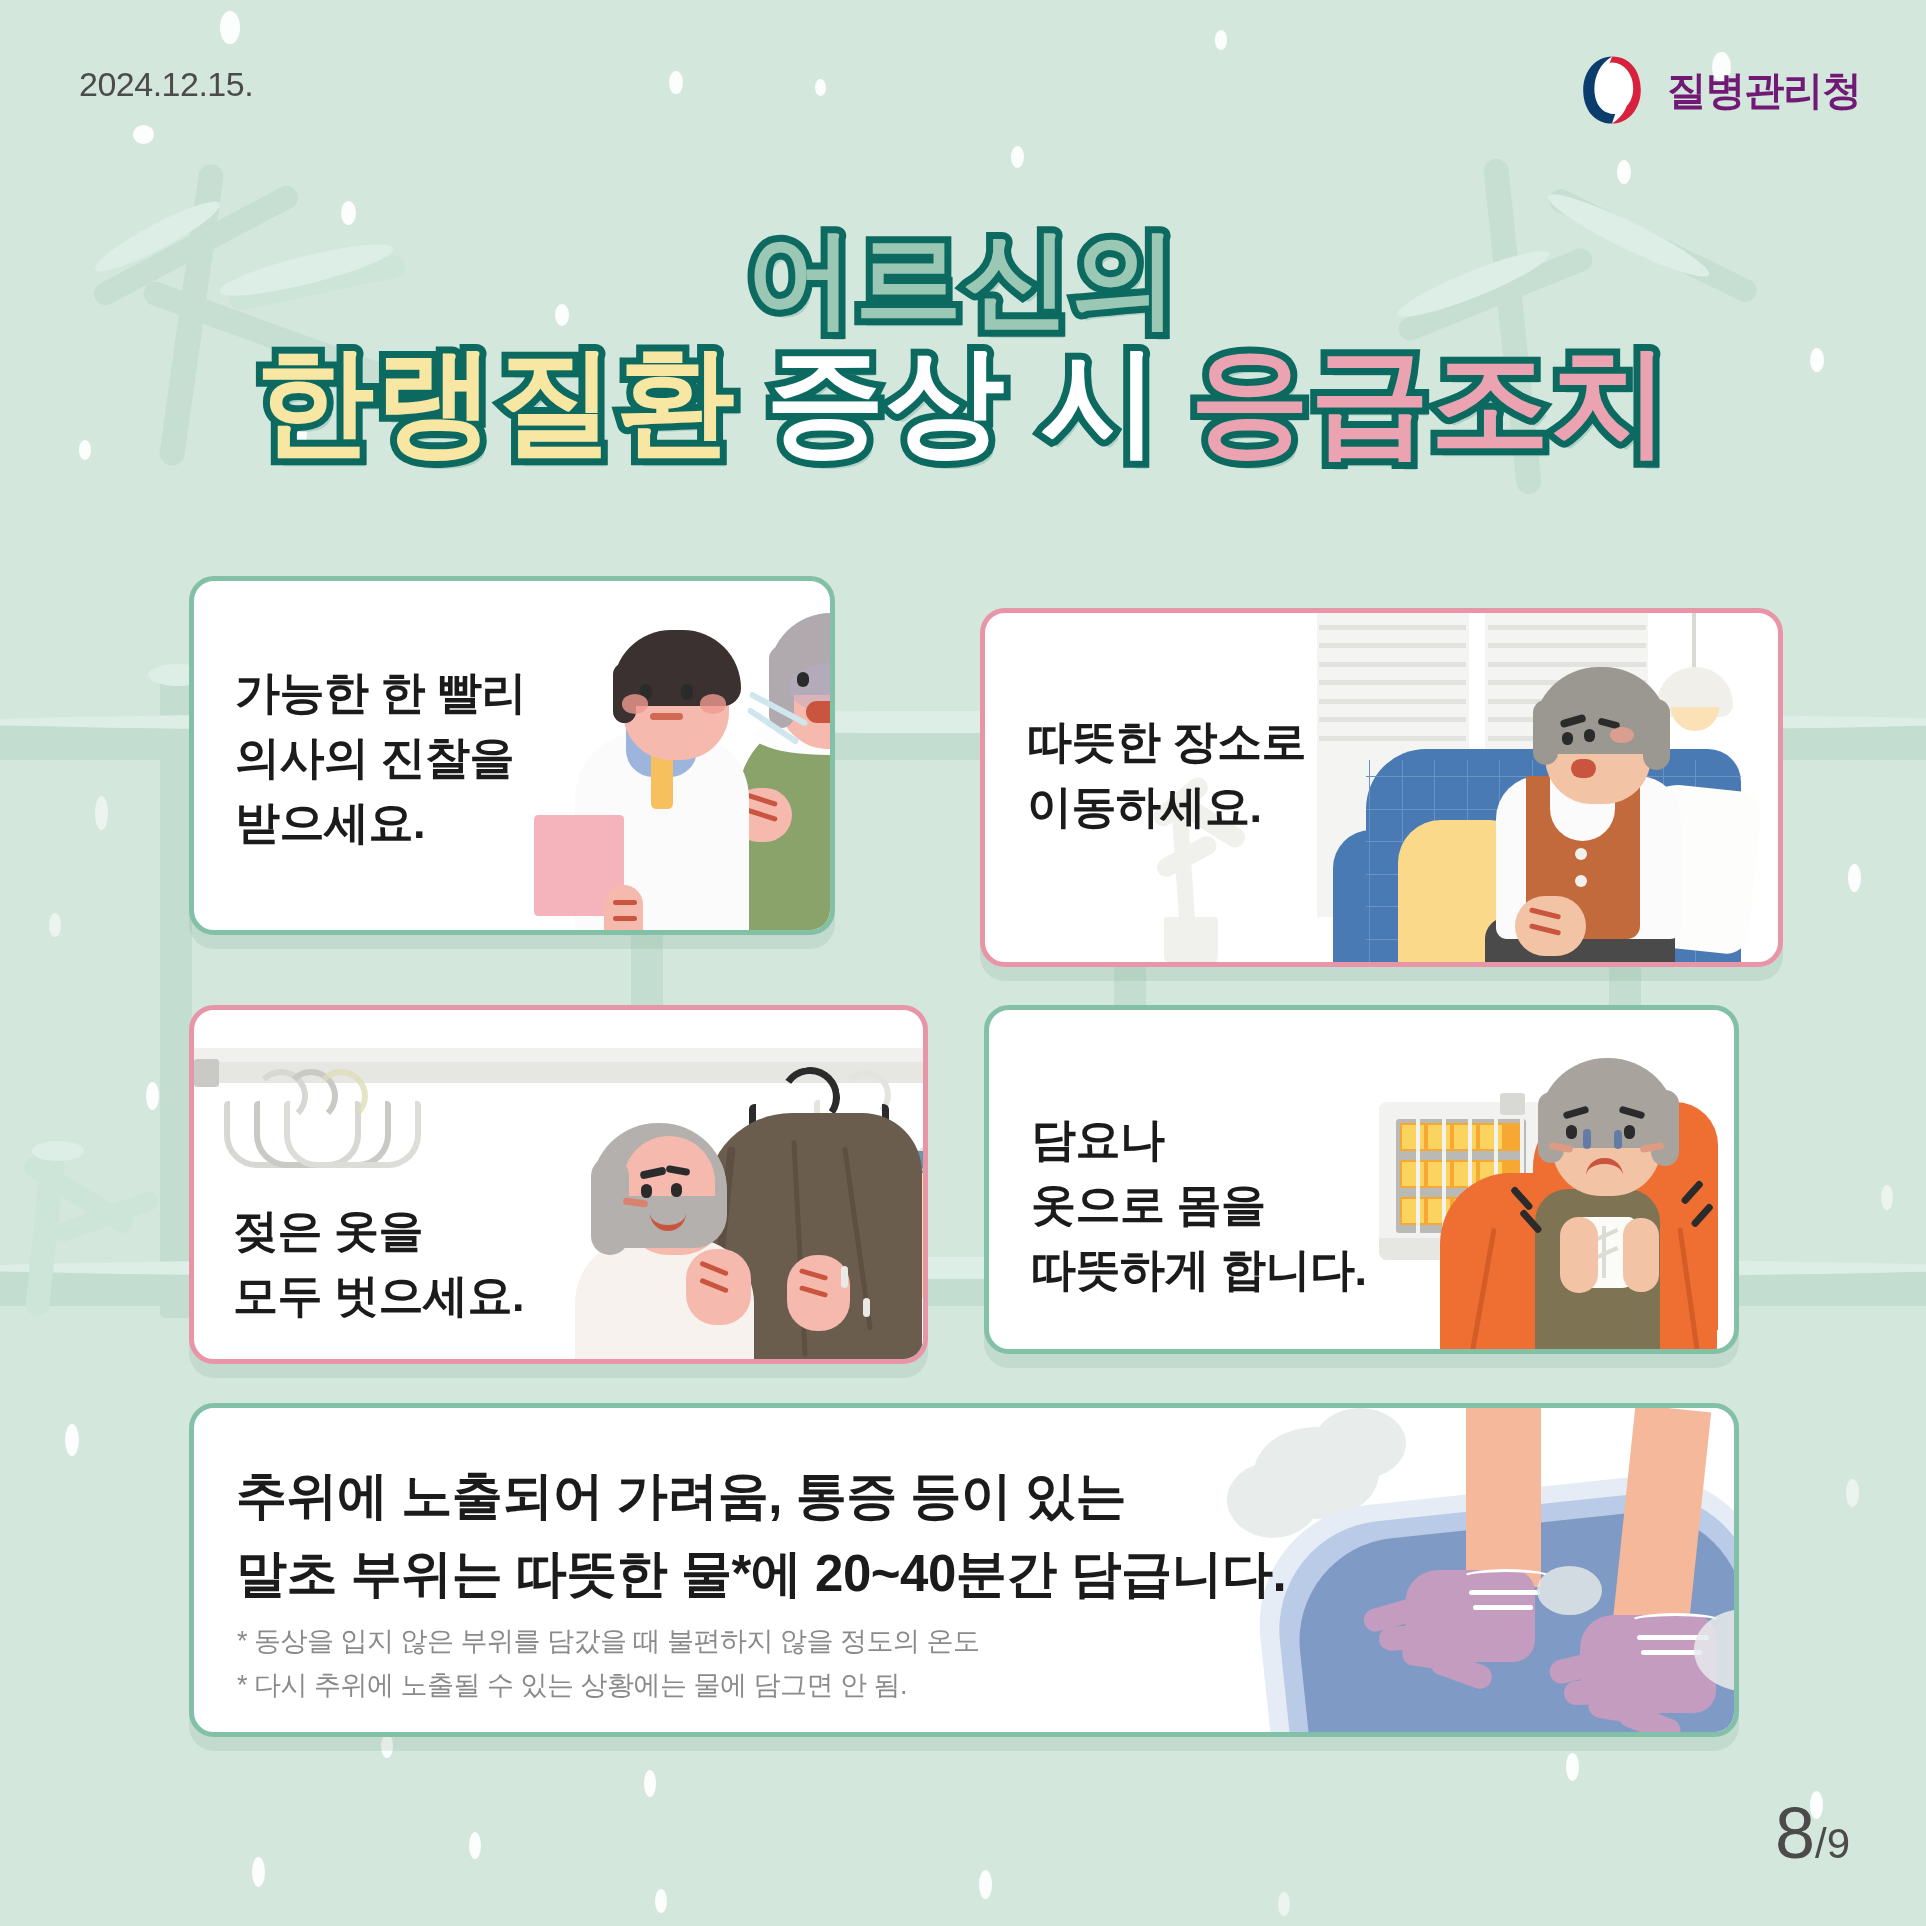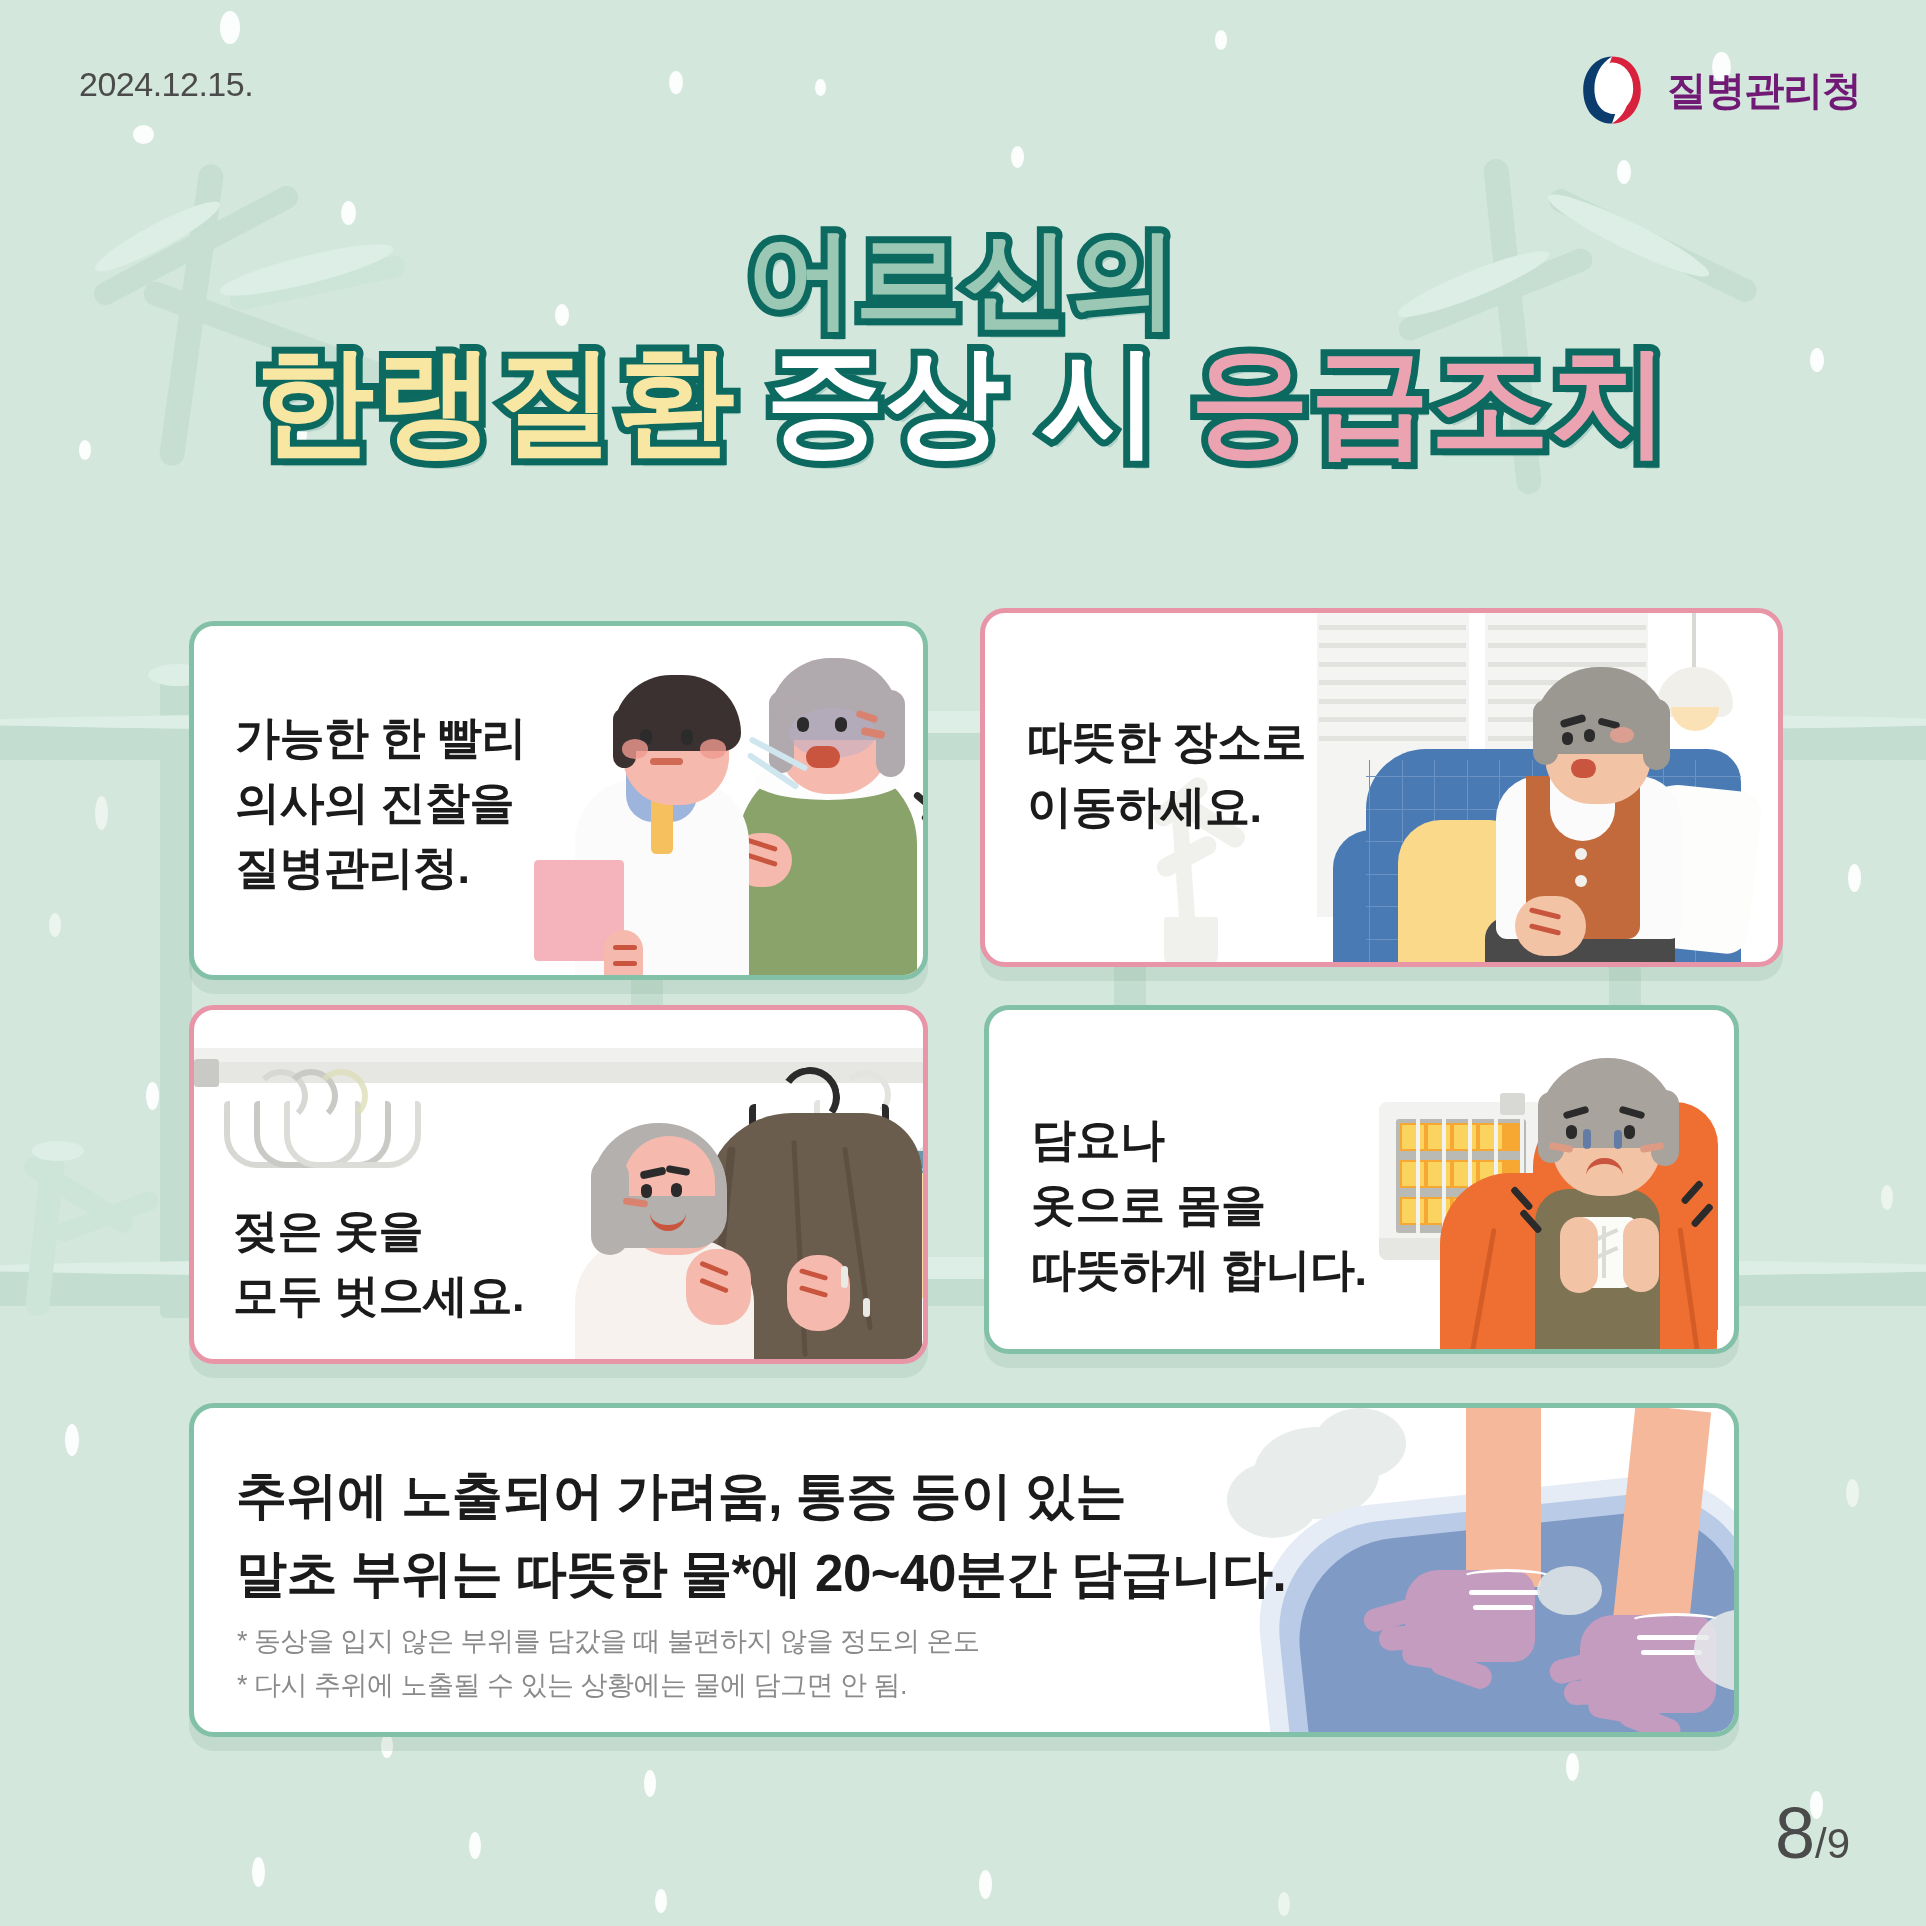--- a/index.html
+++ b/index.html
@@ -167,21 +167,21 @@
 
   <div class="title">
     <div class="title-line l1">
       <span class="tw c-sage">어르신의</span>
     </div>
     <div class="title-line l2">
       <span class="tw c-yellow">한랭질환</span><span style="display:inline-block;width:30px;"></span><span class="tw c-white">증상 시</span><span style="display:inline-block;width:30px;"></span><span class="tw c-pink">응급조치</span>
     </div>
   </div>
 
-  <div class="card green" style="left:189px;top:621px;width:739px;height:359px;">
+  <div class="card green" style="left:189px;top:576px;width:646px;height:359px;">
     <div class="ill">
 
       <div class="sh" style="left:544px;top:136px;width:179px;height:234px;background:#8aa36b;border-radius:82px 82px 0 0;"></div>
       <div class="sh" style="left:560px;top:136px;width:147px;height:38px;background:#fdfdfd;border-radius:50%;"></div>
       <div class="sh" style="left:584px;top:43px;width:111px;height:125px;background:#f5b9ad;border-radius:54px 54px 50px 50px;"></div>
       <div class="sh" style="left:575px;top:32px;width:130px;height:82px;background:#b0a9ae;border-radius:65px 65px 22px 22px;"></div>
       <div class="sh" style="left:575px;top:65px;width:25px;height:82px;background:#b0a9ae;border-radius:13px;"></div>
       <div class="sh" style="left:682px;top:64px;width:29px;height:87px;background:#b0a9ae;border-radius:15px;"></div>
       <div class="sh" style="left:595px;top:82px;width:87px;height:50px;background:#b9aec9;opacity:.45;border-radius:50%;"></div>
       <div class="sh" style="left:603px;top:91px;width:12px;height:15px;background:#2b2b2b;border-radius:6px;"></div>
@@ -213,21 +213,21 @@
       <div class="sh" style="left:506px;top:113px;width:26px;height:19.6px;background:#f09a90;border-radius:50%;opacity:.8;"></div>
 
       <div class="sh" style="left:340px;top:234px;width:90px;height:101px;background:#f5b4bb;border-radius:4.3px;"></div>
       <div class="sh" style="left:410px;top:304px;width:39px;height:109px;background:#f5b9ad;border-radius:19.6px;"></div>
       <div class="sh" style="left:419px;top:319px;width:24px;height:4.9px;background:#c9553f;border-radius:2.7px;"></div>
       <div class="sh" style="left:419px;top:335px;width:24px;height:4.9px;background:#c9553f;border-radius:2.7px;"></div>
     </div>
     <div class="card-text t-sm" style="left:41px;top:80px;">
       <div>가능한 한 빨리</div>
       <div>의사의 진찰을</div>
-      <div>질병관리청.</div>
+      <div>받으세요.</div>
     </div>
   </div>
 
   <div class="card pink" style="left:980px;top:608px;width:803px;height:359px;">
     <div class="ill">
 
       <div class="sh" style="left:332px;top:0;width:152px;height:304px;background:#f4f4f2;"></div>
       <div class="sh" style="left:500px;top:0;width:163px;height:283px;background:#f4f4f2;"></div>
       <div class="sh" style="left:334px;top:12px;width:147px;height:5.4px;background:#e2e2de;"></div>
       <div class="sh" style="left:334px;top:30px;width:147px;height:5.4px;background:#e2e2de;"></div>

